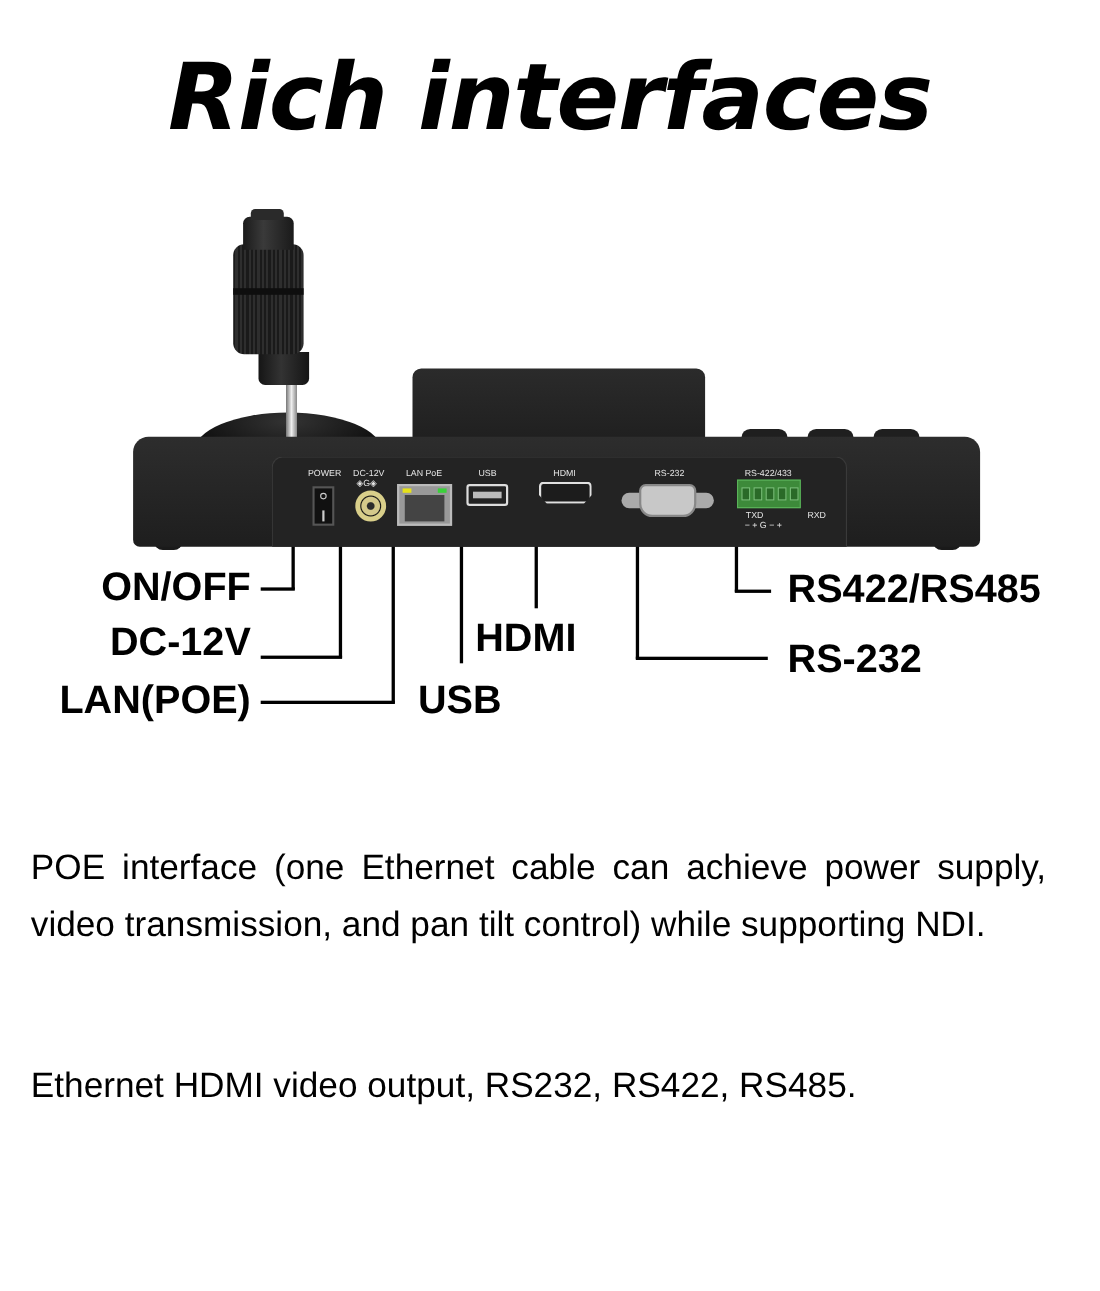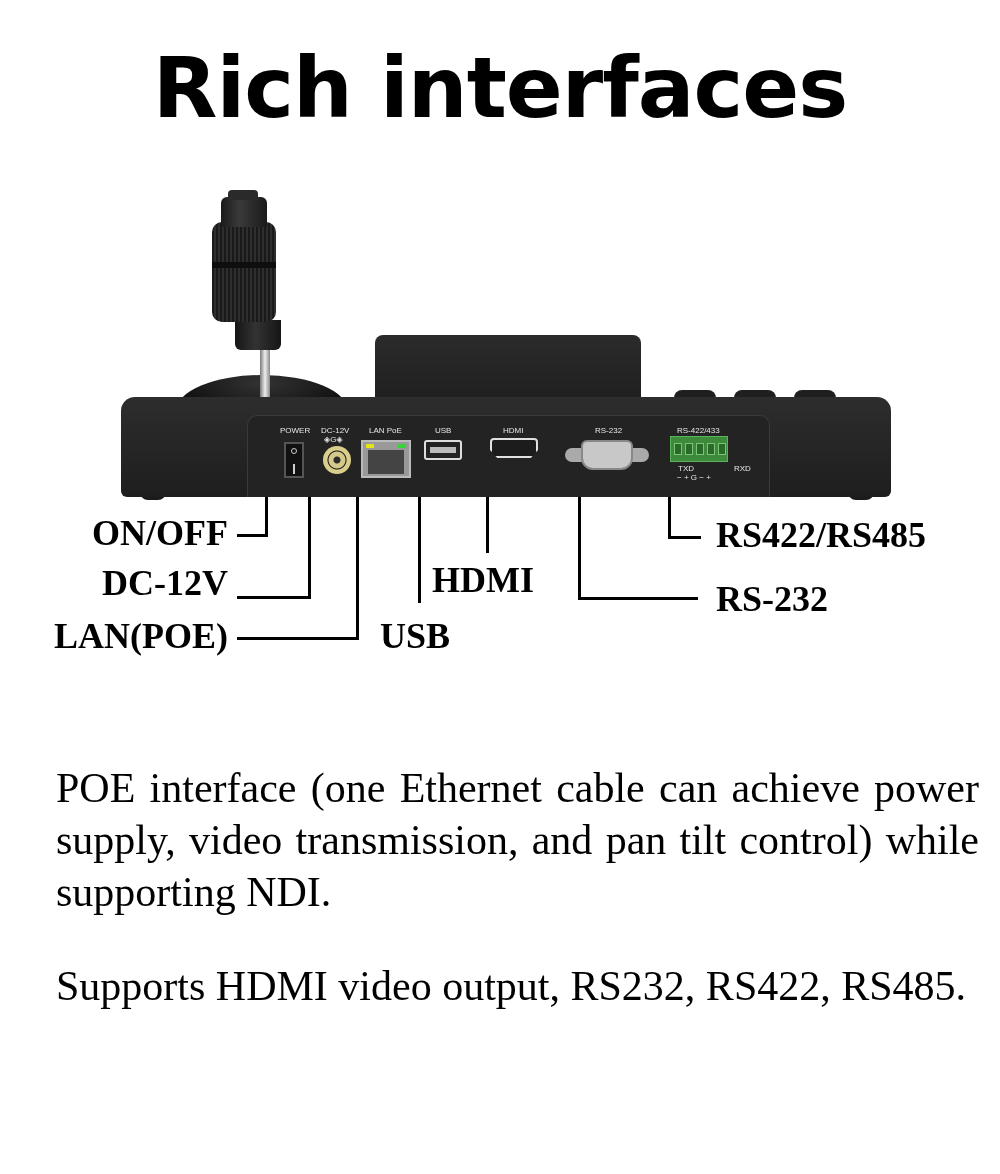--- a/index.html
+++ b/index.html
@@ -1,20 +1,20 @@
 <!DOCTYPE html>
 <html><head>
 <meta charset="utf-8">
 <style>
   * { margin:0; padding:0; box-sizing:border-box; }
   html, body { width:1000px; height:1174px; background:#ffffff; overflow:hidden; }
   body { position:relative; font-family:"DejaVu Sans", sans-serif; color:#000; }
 
   .title { position:absolute; left:0; top:38px; width:1000px; text-align:center;
-    font-family:"DejaVu Sans", sans-serif; font-weight:bold; font-size:84px; letter-spacing:-1px; line-height:100px; }
+    font-family:"DejaVu Sans", sans-serif; font-weight:bold; font-size:84px; letter-spacing:-1px; line-height:100px;font-style:italic; }
 
   
   .device { position:absolute; left:0; top:0; width:1000px; height:520px;margin-left:28px; }
   .abs { position:absolute; }
   .knob-top { left:200px; top:190px; width:30px; height:10px; background:#2a2a2a; border-radius:4px 4px 0 0; }
   .knob-neck { left:193px; top:197px; width:46px; height:30px; background:linear-gradient(90deg,#1a1a1a,#3a3a3a 40%,#1a1a1a); border-radius:6px 6px 0 0; }
   .knob-grip { left:184px; top:222px; width:64px; height:100px; border-radius:10px;
     background:repeating-linear-gradient(90deg,#1a1a1a 0 2px,#2e2e2e 2px 4px); }
   .knob-band { left:184px; top:262px; width:64px; height:6px; background:#0e0e0e; }
   .knob-base { left:207px; top:320px; width:46px; height:30px; background:linear-gradient(90deg,#151515,#333 45%,#151515); border-radius:0 0 6px 6px; }
@@ -38,23 +38,23 @@
   .hdmi { left:462px; top:438px; width:48px; height:20px; background:#1c1c1c; border:2px solid #e0e0e0; border-radius:4px; clip-path:polygon(0 0,100% 0,100% 60%,85% 100%,15% 100%,0 60%); }
   .db9 { left:537px; top:440px; width:84px; height:30px; }
   .db9 .ears { position:absolute; left:0; top:8px; width:84px; height:14px; background:#aaa; border-radius:7px; }
   .db9 .shell { position:absolute; left:16px; top:0; width:52px; height:30px; background:#c8c8c8; border-radius:6px 6px 12px 12px; border:2px solid #888; }
   .term { left:642px; top:436px; width:58px; height:26px; background:#3d8a3a; border:1px solid #5bb35a; }
   .term i { position:absolute; top:6px; width:8px; height:12px; background:#2a6a28; border:1px solid #7cc27a; }
 
   
   .ln { position:absolute; background:#000; }
 
-  .callout { position:absolute; font-family:Liberation Serif, serif; font-weight:bold; font-size:36px; line-height:40px; white-space:nowrap; }
+  .callout { position:absolute; font-family:Liberation Sans, sans-serif; font-weight:bold; font-size:36px; line-height:40px; white-space:nowrap; }
 
-  .para { position:absolute; left:56px; width:923px; font-family:Liberation Serif, serif; font-size:42px; line-height:52px; text-align:justify; }
+  .para { position:absolute; left:28px; width:923px; font-family:Liberation Sans, sans-serif; font-size:32px; line-height:52px; text-align:justify; }
 </style>
 </head>
 <body>
 
 <h1 class="title">Rich interfaces</h1>
 
 <div class="device">
   <div class="abs dome"></div>
   <div class="abs shaft"></div>
   <div class="abs knob-base"></div>
@@ -127,13 +127,13 @@
 
 <div class="callout" style="right:772px;top:513px">ON/OFF</div>
 <div class="callout" style="right:772px;top:563px">DC-12V</div>
 <div class="callout" style="right:772px;top:616px">LAN(POE)</div>
 <div class="callout" style="left:380px;top:616px">USB</div>
 <div class="callout" style="left:432px;top:560px">HDMI</div>
 <div class="callout" style="left:716px;top:579px">RS-232</div>
 <div class="callout" style="left:716px;top:515px">RS422/RS485</div>
 
 <p class="para" style="top:762px;text-align-last:left">POE interface (one Ethernet cable can achieve power supply, video transmission, and pan tilt control) while supporting NDI.</p>
-<p class="para" style="top:960px;text-align-last:left">Supports HDMI video output, RS232, RS422, RS485.</p>
+<p class="para" style="top:960px;text-align-last:left">Ethernet HDMI video output, RS232, RS422, RS485.</p>
 
 </body></html>

